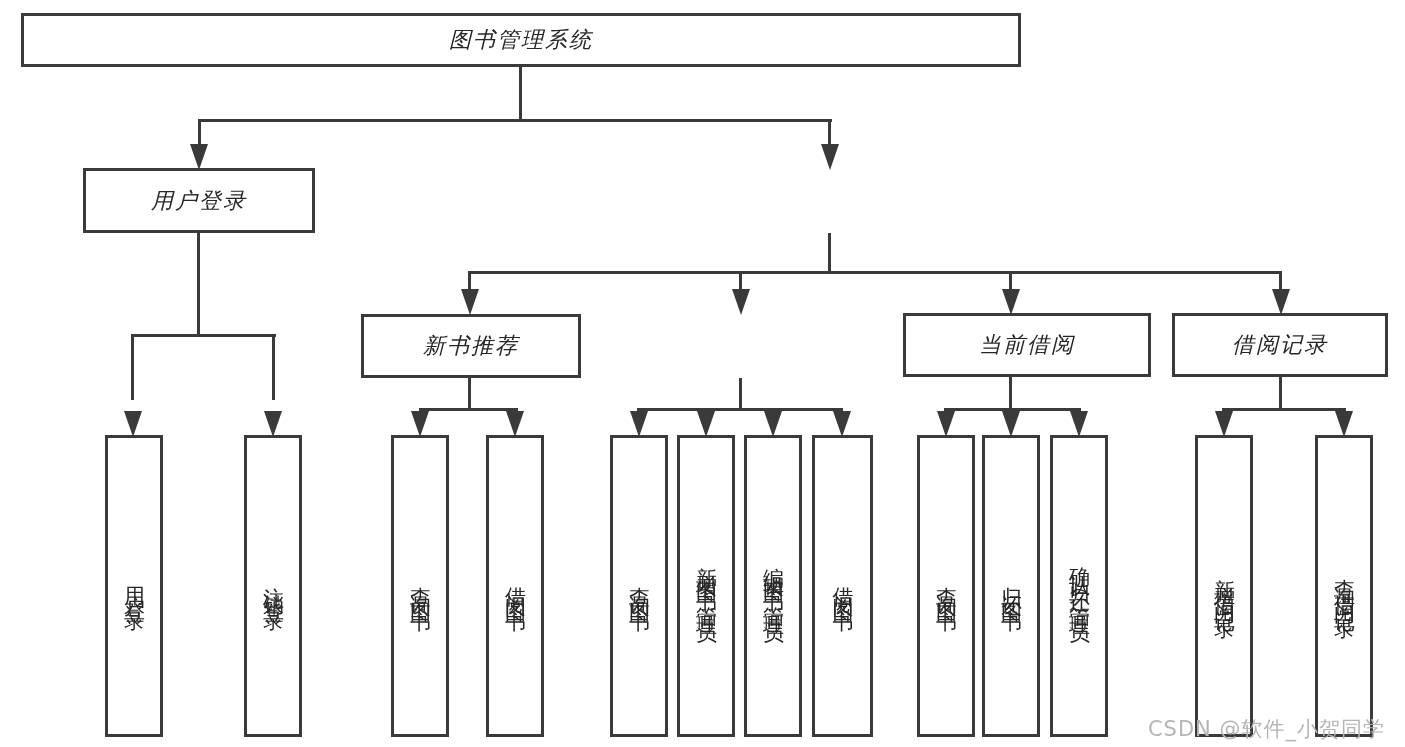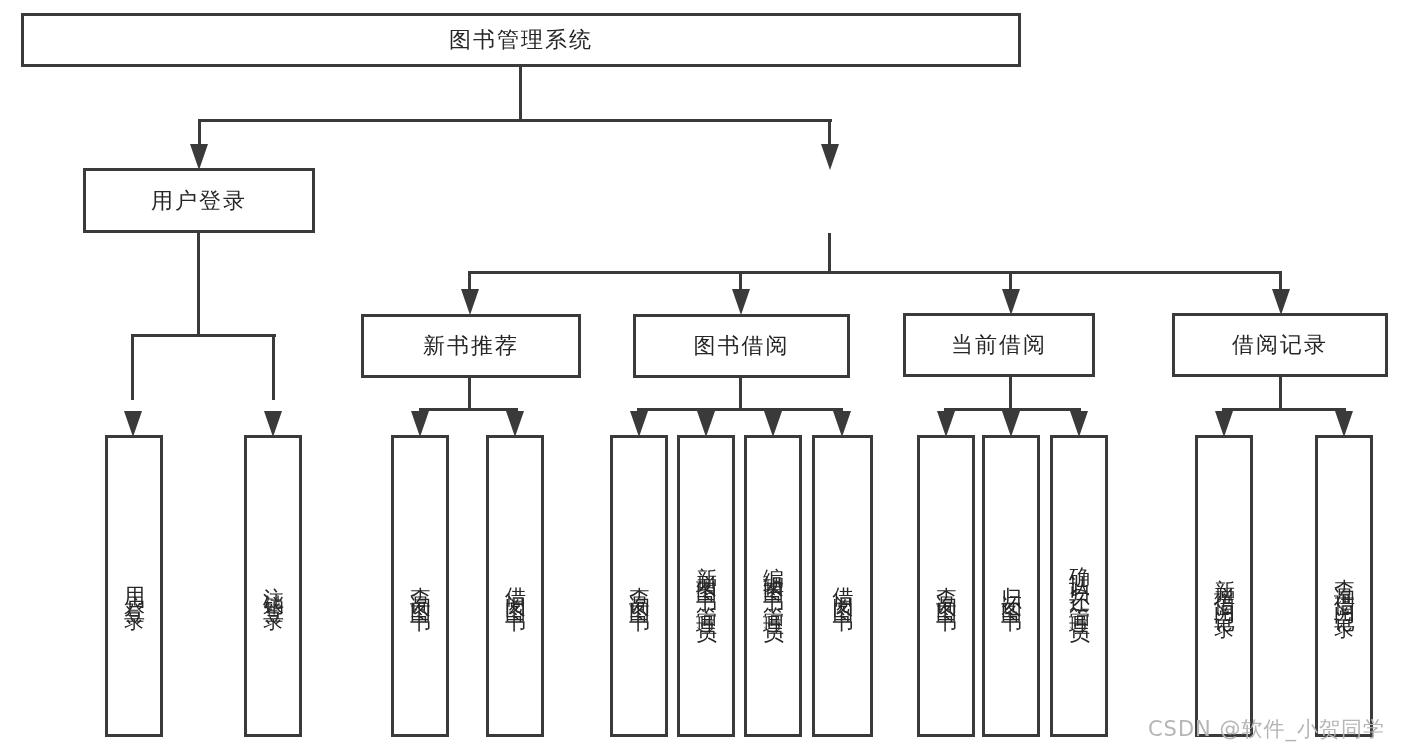--- a/index.html
+++ b/index.html
@@ -19,20 +19,21 @@
   }
   .hbox{
     position:absolute;
     border:3px solid var(--line);
     background:#fff;
     display:flex;align-items:center;justify-content:center;
     font-size:22px;color:var(--text);
     letter-spacing:2px;
     white-space:nowrap;
     z-index:3;
+    font-style:italic;
   }
   .vbox{
     position:absolute;
     border:3px solid var(--line);
     background:#fff;
     display:flex;align-items:center;justify-content:center;
     z-index:3;
     top:435px;width:58px;height:302px;
   }
   .vtext{
@@ -108,22 +109,21 @@
       <div class="hl" style="left: 1222px; top: 408px; width: 124px;"></div>
       <div class="arr" style="left: 1215px; top: 411px;"></div>
       <div class="arr" style="left: 1335px; top: 411px;"></div>
     </div>
 
   <div class="hbox" style="left:21px;top:13px;width:1000px;height:54px">图书管理系统</div>
 
   <div class="hbox" style="left:83px;top:168px;width:232px;height:65px">用户登录</div>
 
   <div class="hbox" style="left:361px;top:314px;width:220px;height:64px">新书推荐</div>
-  <div class="hbox" style="left:633px;top:314px;width:217px;height:64px">图书借阅</div>
-  <div class="hbox" style="left:903px;top:313px;width:192px;height:64px">当前借阅</div>
+  <div class="hbox" style="left:903px;top:313px;width:248px;height:64px">当前借阅</div>
   <div class="hbox" style="left:1172px;top:313px;width:216px;height:64px">借阅记录</div>
 
   <div class="vbox" style="left:105px">
     <span class="vtext">用户登录</span>
   </div>
   <div class="vbox" style="left:244px">
     <span class="vtext">注销登录</span>
   </div>
 
   <div class="vbox" style="left:391px">

